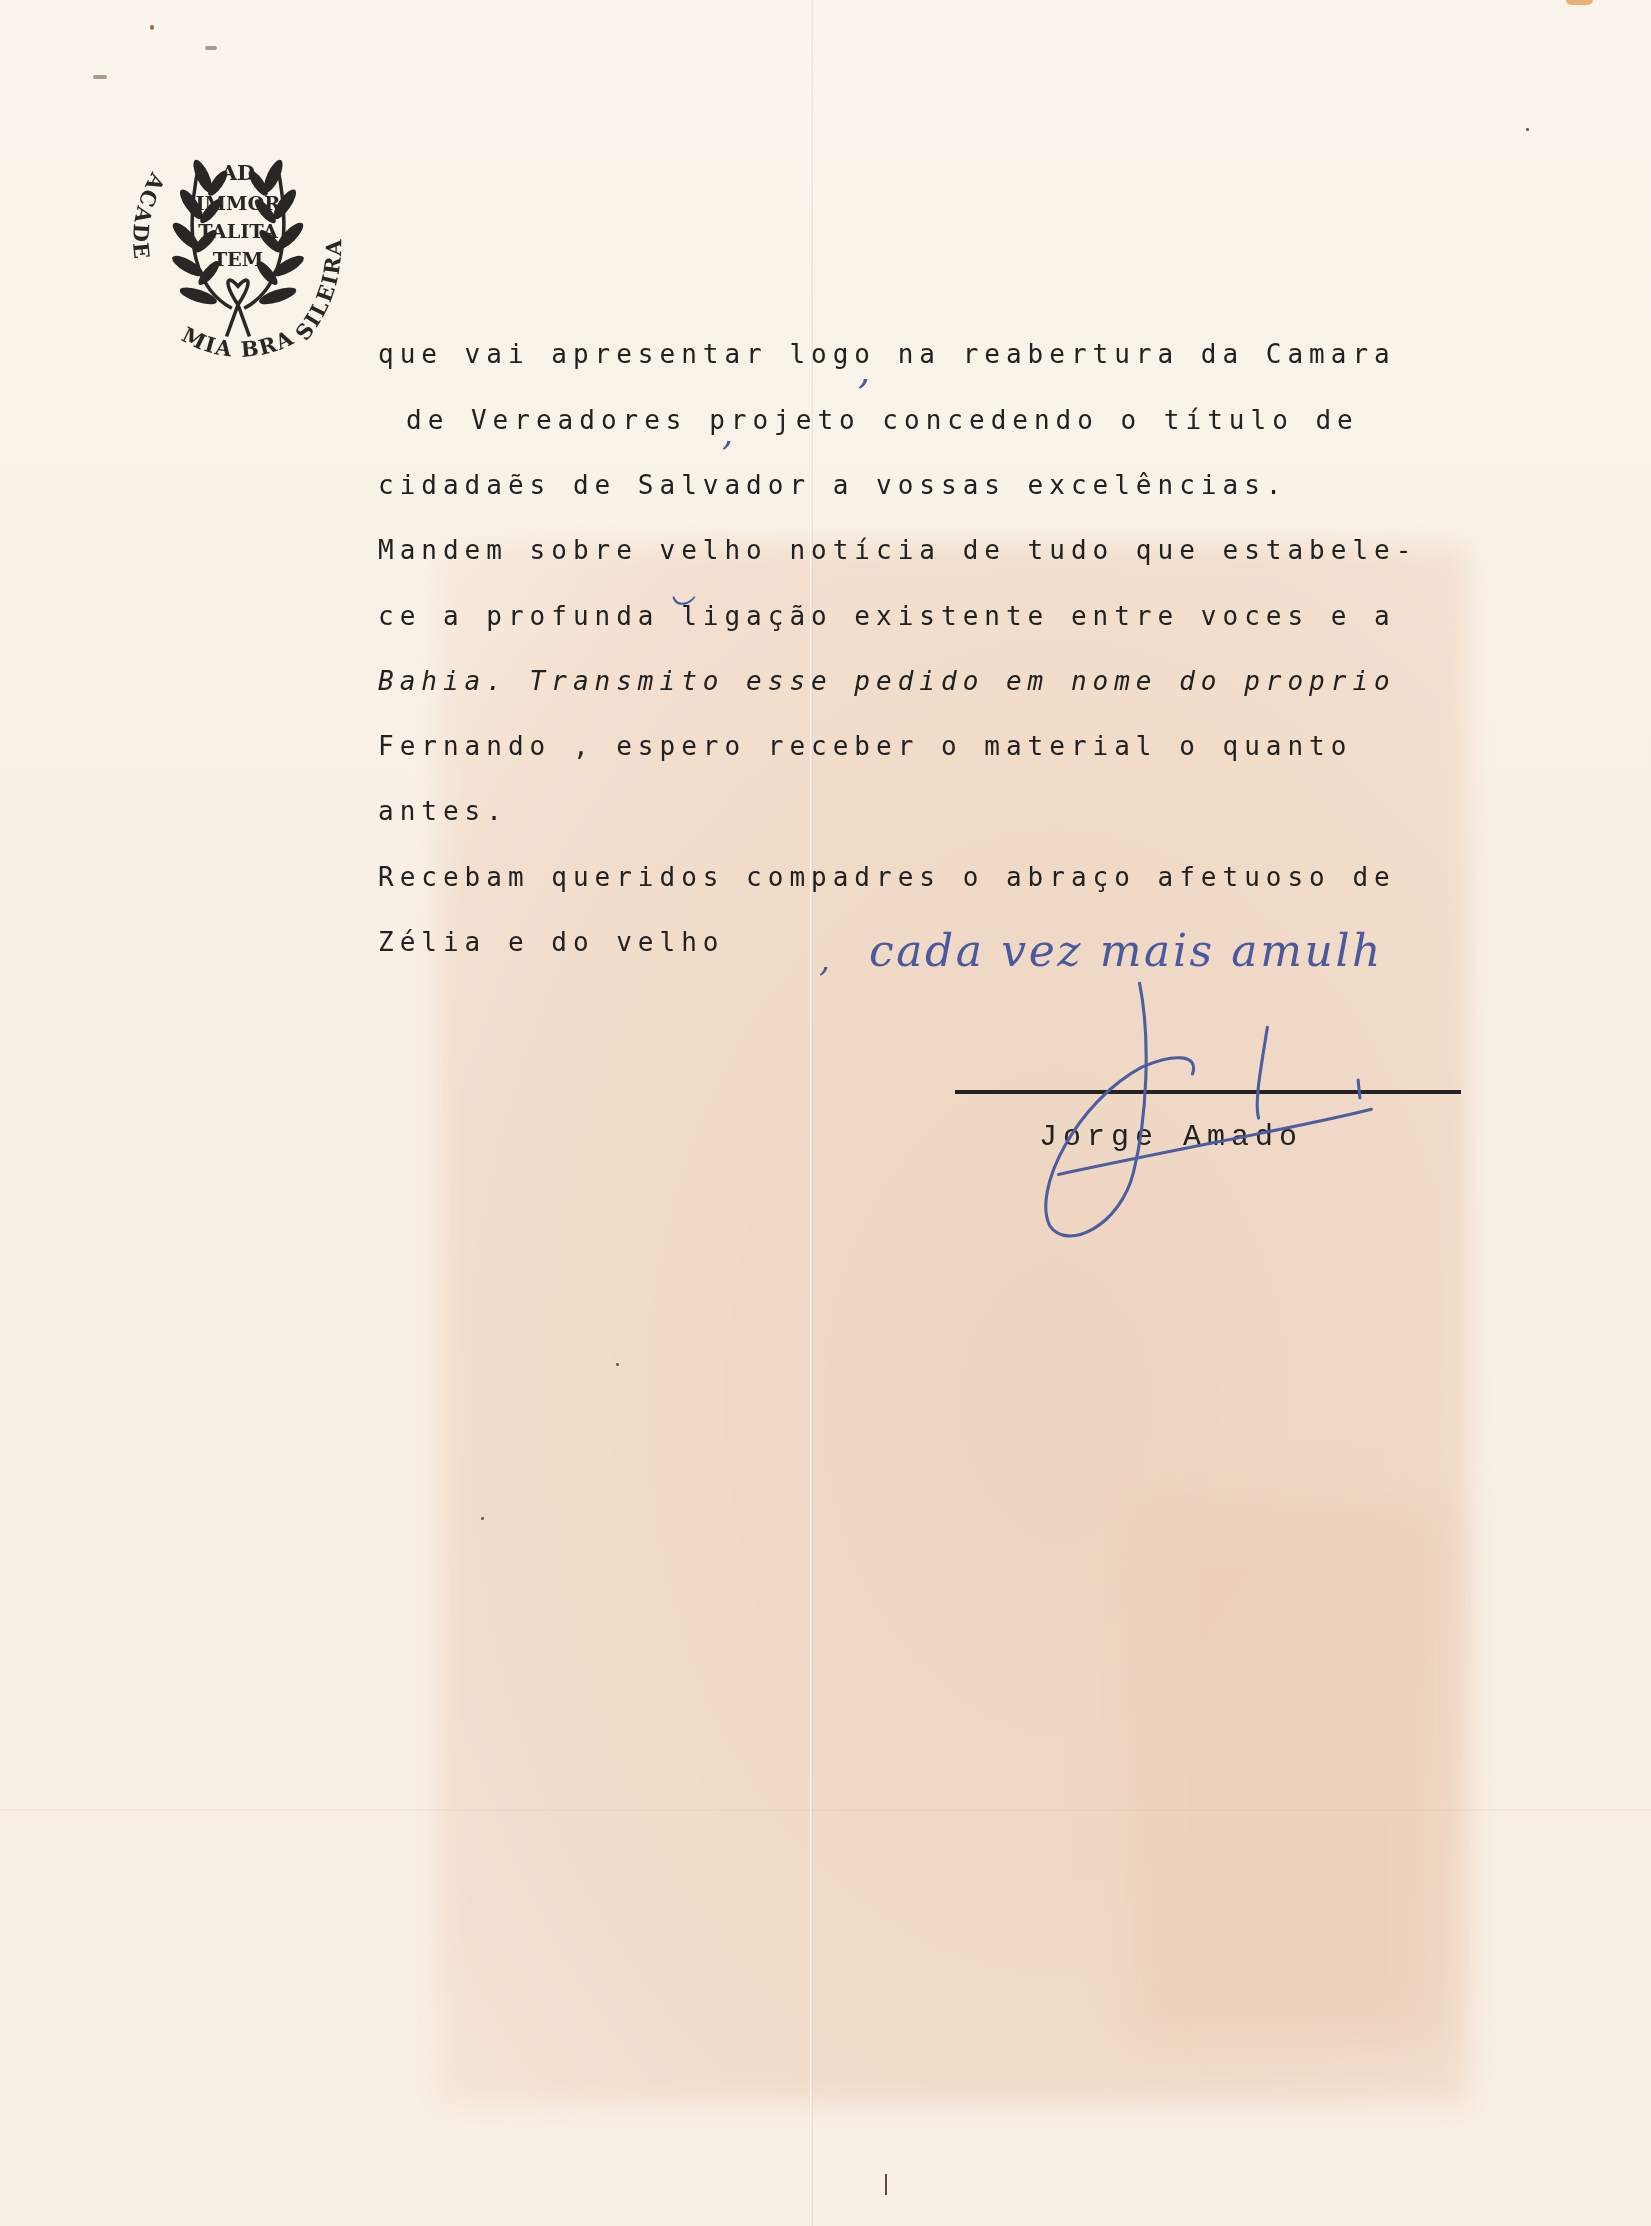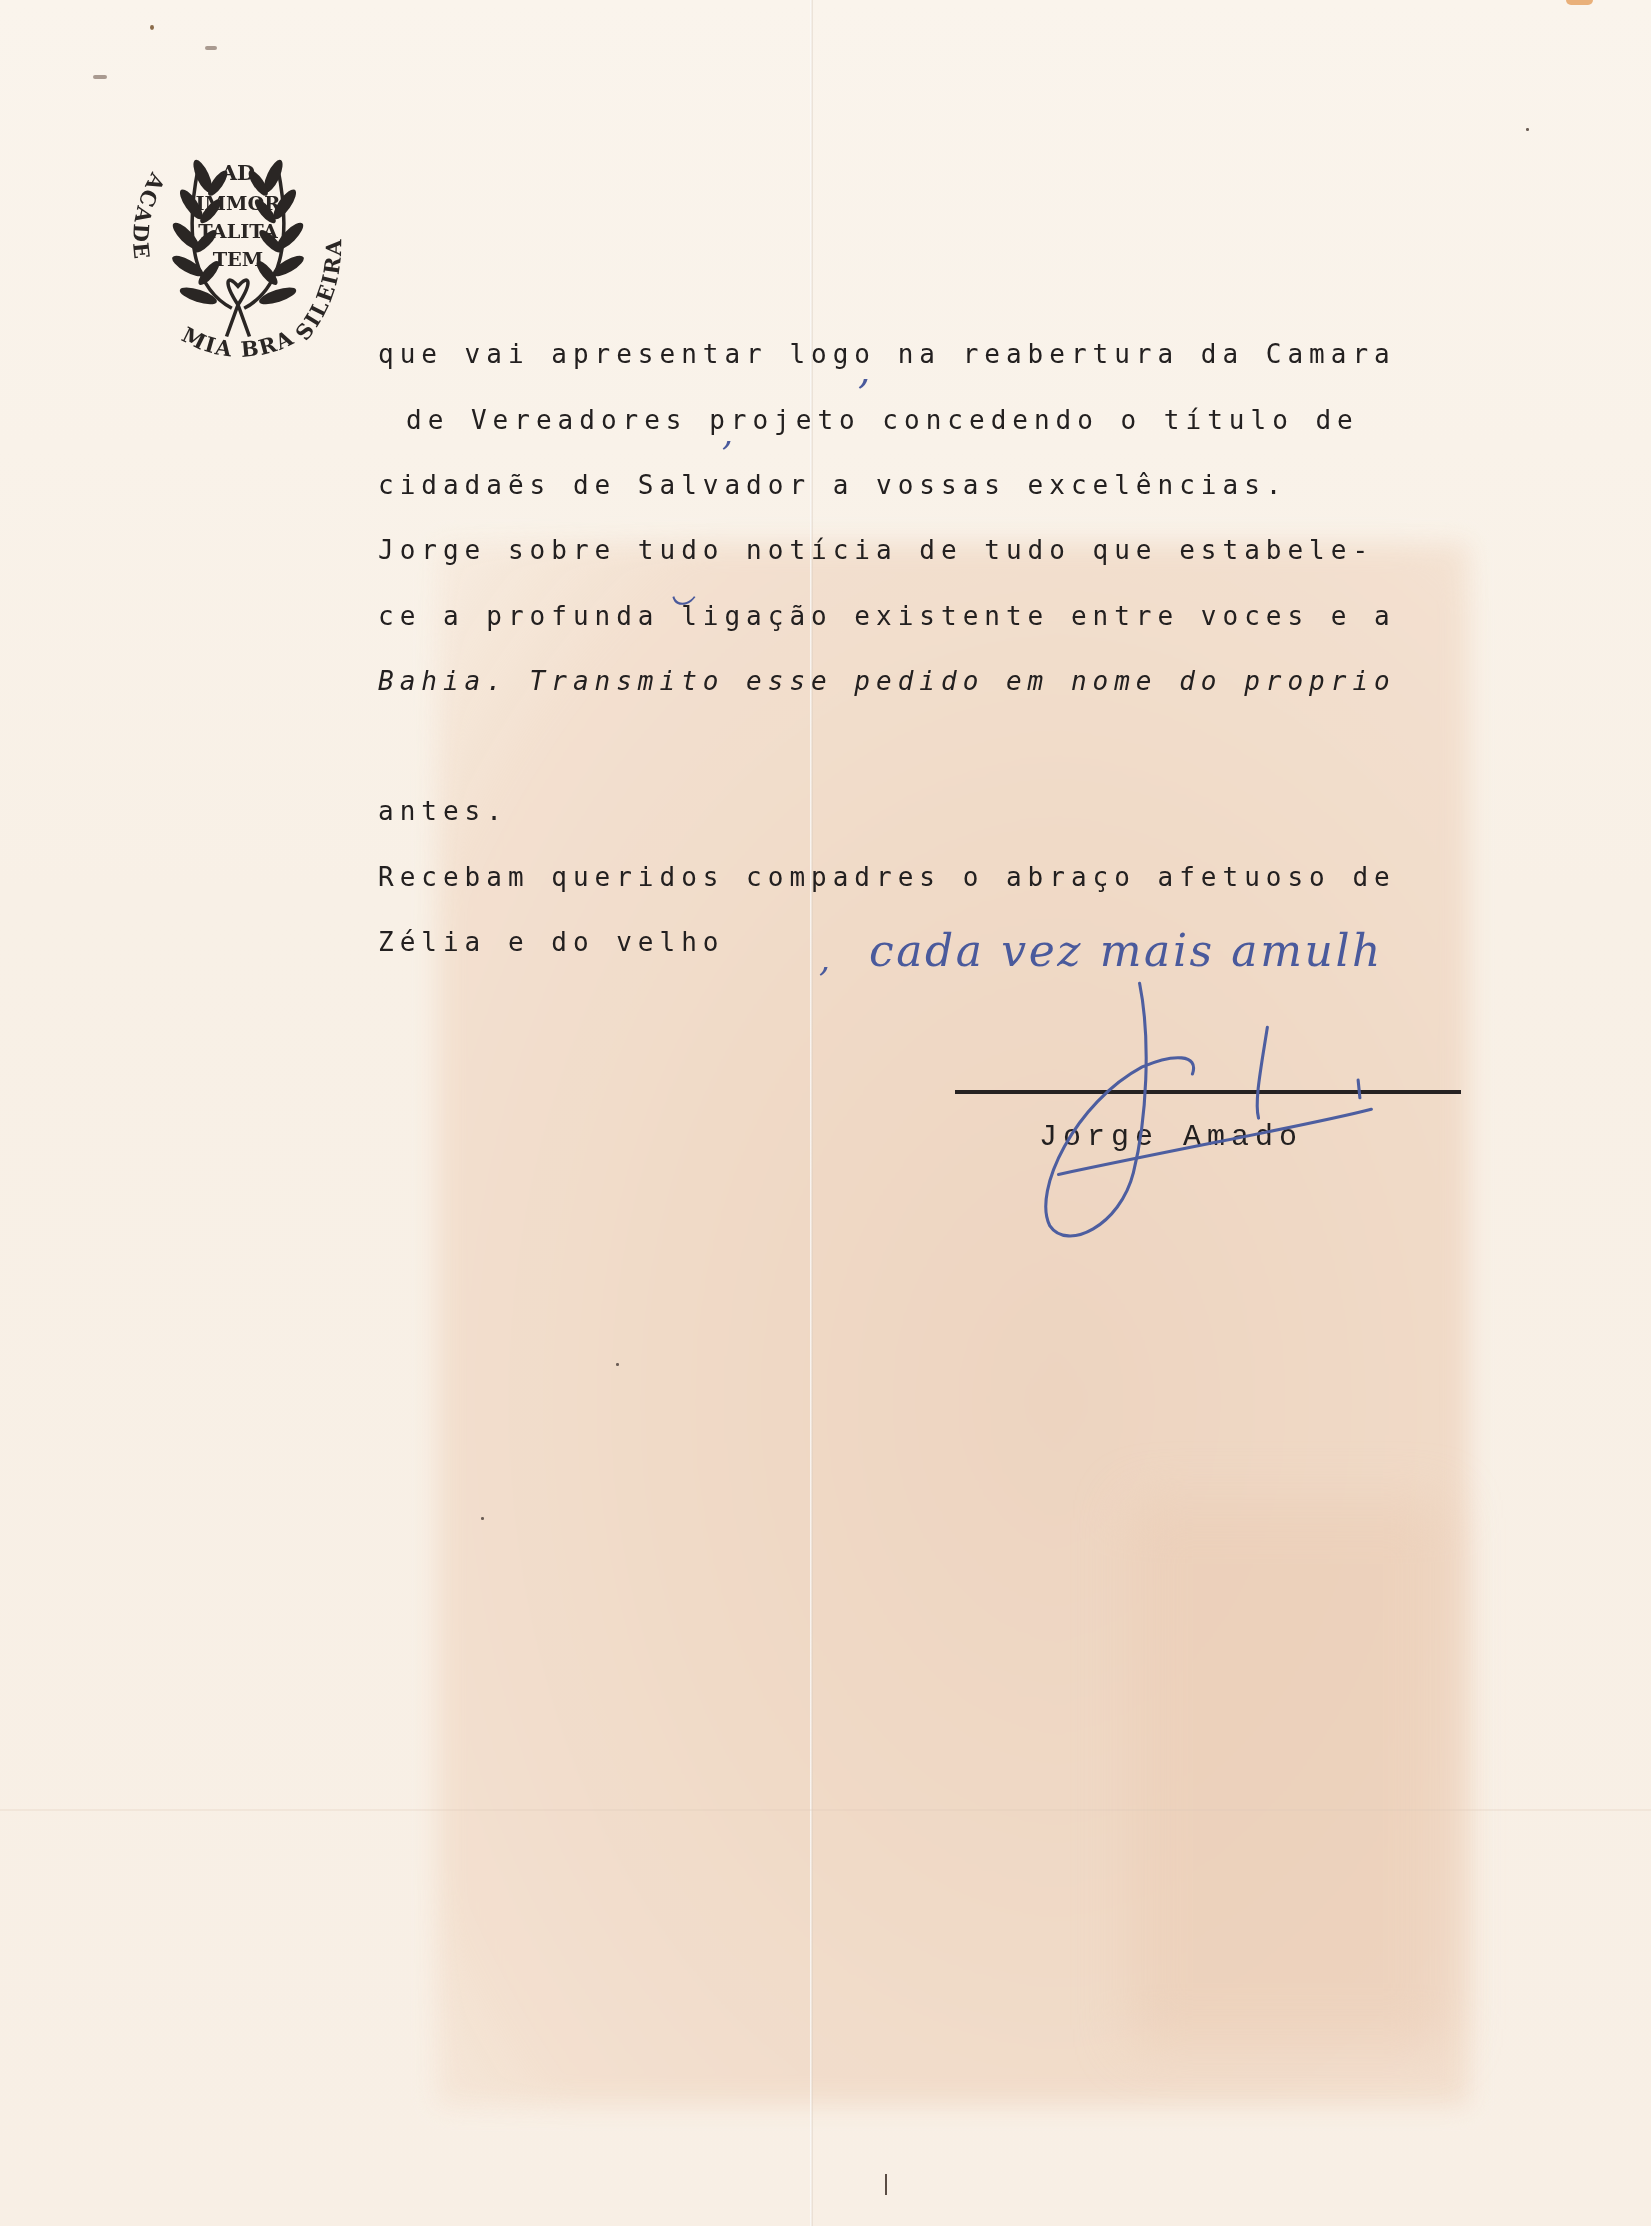--- a/index.html
+++ b/index.html
@@ -124,23 +124,24 @@
         <text><textPath href="#arcL">ACADE</textPath></text>
         <text><textPath href="#arcB">MIA BRA</textPath></text>
         <text><textPath href="#arcR" startOffset="0">SILEIRA</textPath></text>
       </g>
     </svg>
   </div>
 
   <div class="typed" style="top:341px;">que vai apresentar logo na reabertura da Camara</div>
   <div class="typed" style="top:407px;margin-left:28px;">de Vereadores projeto concedendo o título de</div>
   <div class="typed" style="top:472px;">cidadaẽs de Salvador a vossas excelências.</div>
-  <div class="typed" style="top:537px;">Jorge sobre tudo notícia de tudo que estabele-</div>
+  <div class="typed" style="top:537px;">Mandem sobre velho notícia de tudo que estabele-</div>
   <div class="typed" style="top:603px;">ce a profunda ligação existente entre voces e a</div>
   <div class="typed" style="top:668px;font-style:italic;">Bahia. Transmito esse pedido em nome do proprio</div>
+  <div class="typed" style="top:733px;">Fernando , espero receber o material o quanto</div>
   <div class="typed" style="top:798px;">antes.</div>
   <div class="typed" style="top:864px;">Recebam queridos compadres o abraço afetuoso de</div>
   <div class="typed" style="top:929px;">Zélia e do velho</div>
 
   <div class="hand" style="left:858px;top:347px;font-size:39px;">,</div>
   <div class="hand" style="left:722px;top:413px;font-size:35px;">,</div>
   <div class="hand" style="left:672px;top:551px;font-size:41px;">‿</div>
   <div class="hand" style="left:819px;top:939px;font-size:35px;">,</div>
   <div class="hand" style="left:869px;top:925px;font-size:44px;letter-spacing:2.6px;">cada vez mais amulh</div>
 

